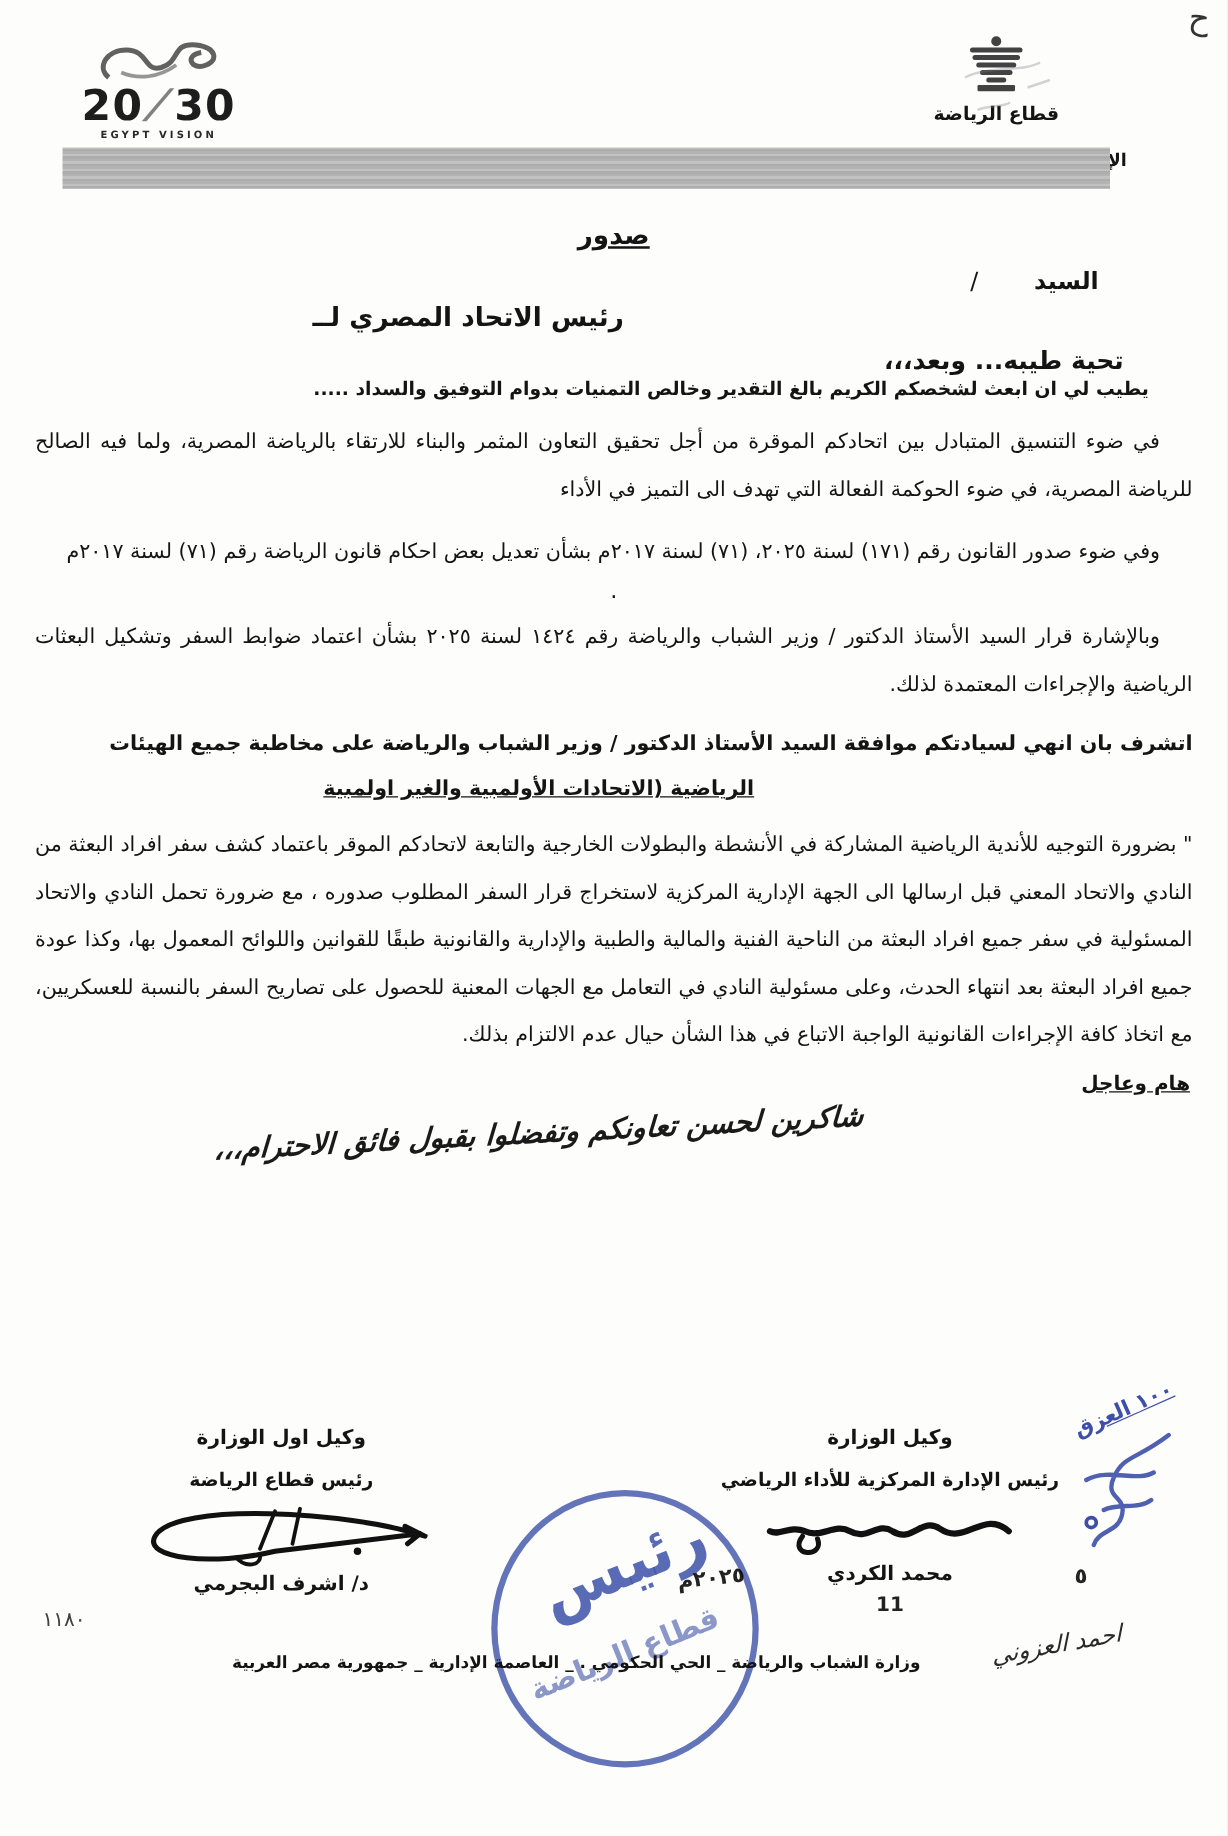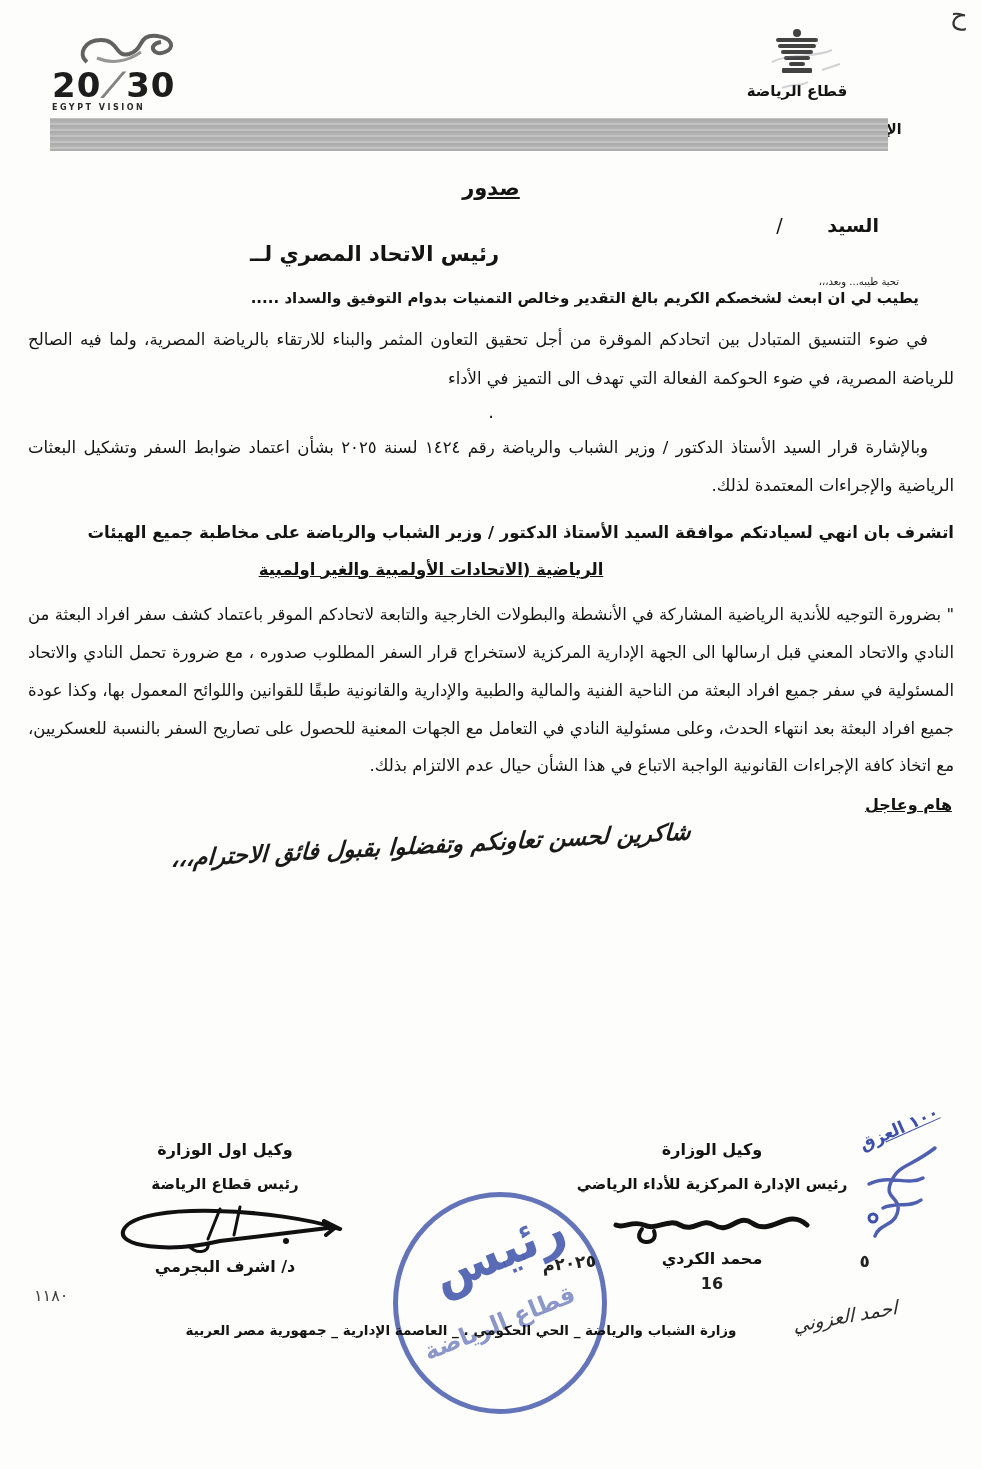--- a/index.html
+++ b/index.html
@@ -6,42 +6,42 @@
   .page{
     position:relative;
     width:982px;height:1469px;
     margin:0 auto;
     background:#fdfdfc;
     font-family:"DejaVu Sans", sans-serif;
     color:#141414;
     overflow:hidden;
   }
   
-  .vision-logo{position:absolute;top:28px;left:52px;width:150px;text-align:left;}
+  .vision-logo{position:absolute;top:28px;left:52px;width:150px;text-align:center;}
   .vision-ribbon{display:block;margin:0 auto -6px auto;}
   .vision-year{font-size:34px;font-weight:bold;letter-spacing:1px;line-height:1;color:#1d1d1d;}
   .vision-sub{font-size:8px;font-weight:bold;letter-spacing:2.5px;color:#2a2a2a;margin-top:1px;}
   .vision-caption{font-size:15px;font-weight:bold;margin-top:4px;direction:rtl;}
   .authority{position:absolute;top:26px;right:60px;width:250px;text-align:center;direction:rtl;}
   .eagle{display:block;margin:0 auto 2px auto;}
   .authority-sector{font-size:15px;font-weight:bold;}
   .authority-admin{font-size:14px;font-weight:bold;margin-top:21px;white-space:nowrap;}
   .grey-bar{
     position:absolute;top:118px;left:50px;width:838px;height:33px;
     background:repeating-linear-gradient(0deg,#adadad 0 2px,#c2c2c2 2px 4px,#b3b3b3 4px 6px);
   }
   .corner-mark{position:absolute;top:0px;right:14px;font-size:26px;color:#333;transform:rotate(8deg);}
   .pen-scribbles{position:absolute;top:40px;right:110px;opacity:.55;}
   
   .letter{position:absolute;top:176px;right:28px;left:28px;direction:rtl;}
   .title{text-align:center;font-size:21px;font-weight:bold;text-decoration:underline;margin:0 0 14px 0;}
   .addressee{font-size:19px;font-weight:bold;margin:0 75px 6px 0;}
   .addressee .slash{margin-right:38px;font-weight:normal;}
   .addressee-line{font-size:21px;font-weight:bold;margin:6px 455px 10px 0;white-space:nowrap;}
-  .salutation{font-size:10px;font-weight:normal;margin:4px 55px 2px 0;}
+  .salutation{font-size:20px;font-weight:bold;margin:4px 55px 2px 0;}
   .opening{font-size:15px;font-weight:bold;margin:2px 35px 14px 0;}
   .para{font-size:16.5px;line-height:2.35;text-align:justify;margin:0 0 10px 0;text-indent:26px;}
   .para-dot{font-size:18px;text-align:center;margin:-6px 0 8px 0;line-height:1;}
   .approval-1{font-size:16.5px;font-weight:bold;text-align:justify;margin:6px 0 2px 0;line-height:2.1;}
   .approval-2{font-size:16.5px;font-weight:bold;text-decoration:underline;text-align:center;margin:0 120px 10px 0;line-height:2;}
   .directive{font-size:16.5px;line-height:2.3;text-align:justify;margin:0 0 10px 0;}
   .closing{font-size:16px;font-weight:bold;line-height:2;text-align:justify;margin:4px 0 0 0;}
   .closing .ul{text-decoration:underline;}
   .closing-last{font-size:16px;font-weight:bold;text-decoration:underline;margin:0 2px 0 0;}
   .thanks{
@@ -135,20 +135,21 @@
       <span>السيد</span>
       <span class="slash">/</span>
     </div>
 
     <div class="addressee-line">رئيس الاتحاد المصري لــ</div>
 
     <div class="salutation">تحية طيبه... وبعد،،،</div>
     <div class="opening">يطيب لي ان ابعث لشخصكم الكريم بالغ التقدير وخالص التمنيات بدوام التوفيق والسداد .....</div>
 
     <p class="para">في ضوء التنسيق المتبادل بين اتحادكم الموقرة من أجل تحقيق التعاون المثمر والبناء للارتقاء بالرياضة المصرية، ولما فيه الصالح للرياضة المصرية، في ضوء الحوكمة الفعالة التي تهدف الى التميز في الأداء</p>
+    <p class="para">وفي ضوء صدور القانون رقم (١٧١) لسنة ٢٠٢٥، (٧١) لسنة ٢٠١٧م بشأن تعديل بعض احكام قانون الرياضة رقم (٧١) لسنة ٢٠١٧م</p>
     <p class="para-dot">.</p>
     <p class="para">وبالإشارة قرار السيد الأستاذ الدكتور / وزير الشباب والرياضة رقم ١٤٢٤ لسنة ٢٠٢٥ بشأن اعتماد ضوابط السفر وتشكيل البعثات الرياضية والإجراءات المعتمدة لذلك.</p>
 
     <p class="approval-1">اتشرف بان انهي لسيادتكم موافقة السيد الأستاذ الدكتور / وزير الشباب والرياضة على مخاطبة جميع الهيئات</p>
     <p class="approval-2">الرياضية (الاتحادات الأولمبية والغير اولمبية</p>
 
     <p class="directive">" بضرورة التوجيه للأندية الرياضية المشاركة في الأنشطة والبطولات الخارجية والتابعة لاتحادكم الموقر باعتماد كشف سفر افراد البعثة من النادي والاتحاد المعني قبل ارسالها الى الجهة الإدارية المركزية لاستخراج قرار السفر المطلوب صدوره ، مع ضرورة تحمل النادي والاتحاد المسئولية في سفر جميع افراد البعثة من الناحية الفنية والمالية والطبية والإدارية والقانونية طبقًا للقوانين واللوائح المعمول بها، وكذا عودة جميع افراد البعثة بعد انتهاء الحدث، وعلى مسئولية النادي في التعامل مع الجهات المعنية للحصول على تصاريح السفر بالنسبة للعسكريين، مع اتخاذ كافة الإجراءات القانونية الواجبة الاتباع في هذا الشأن حيال عدم الالتزام بذلك.</p>
 
     <div class="closing-last">هام وعاجل</div>
 
@@ -161,21 +162,21 @@
     <span>
       <svg class="sig-squiggle" width="220" height="62" viewBox="0 0 220 62">
         <path d="M205 30 C185 12 170 42 150 28 C135 18 128 40 112 30 C100 22 92 38 78 30 C66 23 55 36 42 30 C30 25 22 34 14 30" fill="none" stroke="#111" stroke-width="5" stroke-linecap="round"></path>
         <path d="M40 34 C28 50 58 52 52 36" fill="none" stroke="#111" stroke-width="4" stroke-linecap="round"></path>
       </svg>
     </span>
     <div class="sig-name">
       <span class="hand-mark m-right">٥</span>
       <span>محمد الكردي</span>
       <span class="hand-mark m-left">٢٠٢٥م</span>
-      <span class="hand-mark m-below">16</span>
+      <span class="hand-mark m-below">11</span>
     </div>
   </div>
 
   <div class="sig-block sig-left">
     <div class="sig-title1">وكيل اول الوزارة</div>
     <div class="sig-title2">رئيس قطاع الرياضة</div>
     <span>
       <svg class="sig-squiggle" width="250" height="70" viewBox="0 0 250 70">
         <path d="M240 34 C180 14 40 6 24 34 C14 52 70 58 120 46 L236 32 L224 26 M236 32 L226 40" fill="none" stroke="#111" stroke-width="4" stroke-linecap="round"></path>
         <path d="M120 14 L108 44 M140 12 L134 40" fill="none" stroke="#111" stroke-width="3" stroke-linecap="round"></path>

